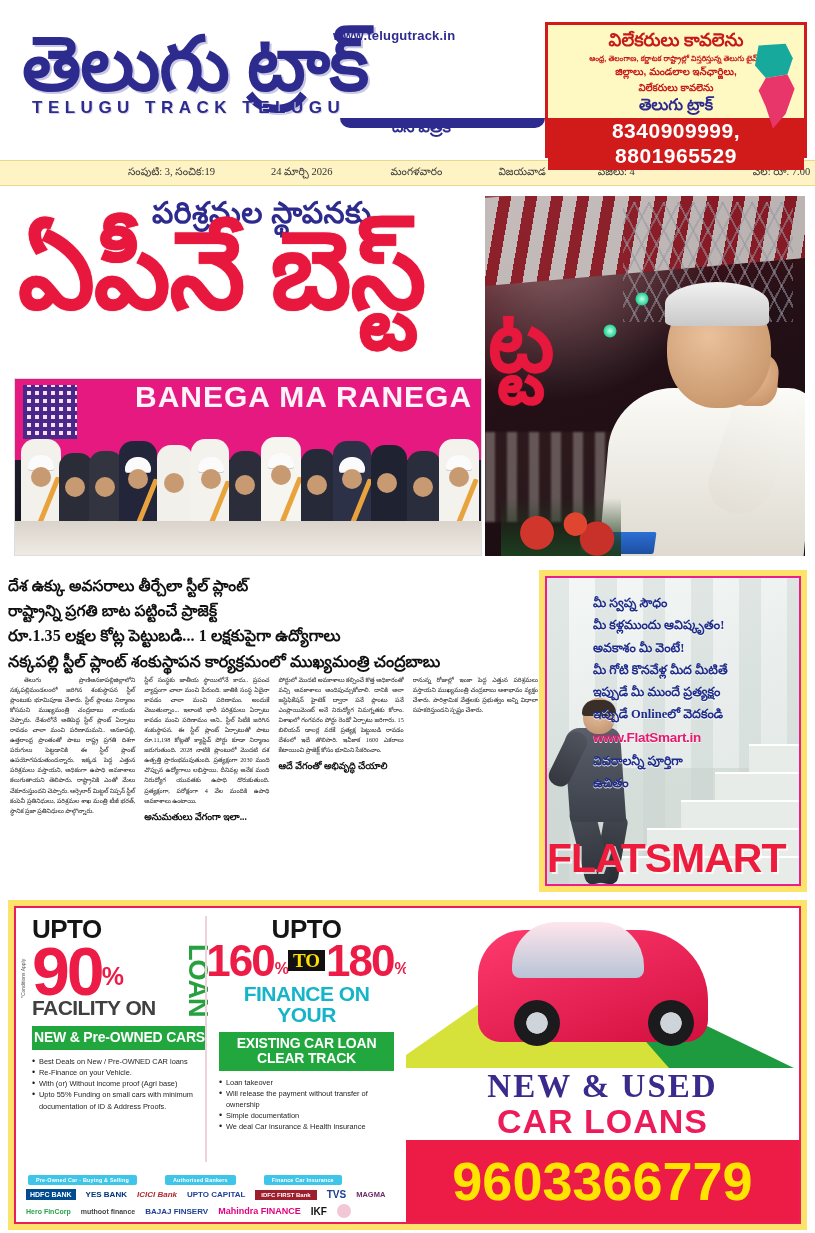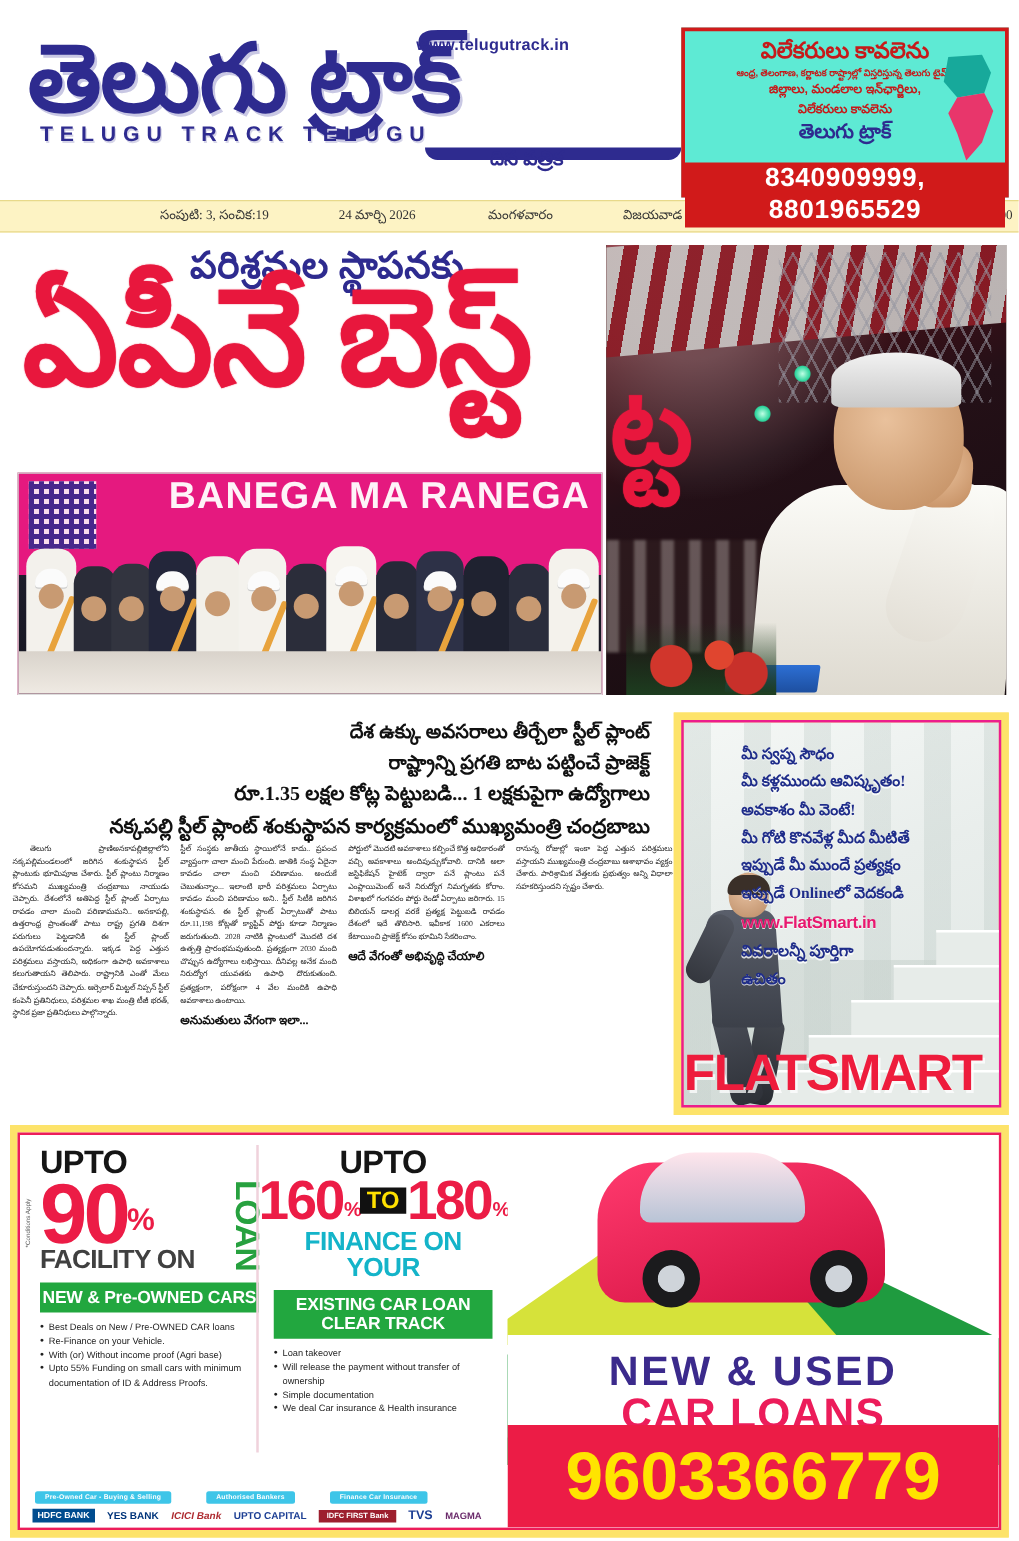--- a/index.html
+++ b/index.html
@@ -40,22 +40,22 @@
     font-size:16px; font-weight:bold; color:#2e2b8f;
   }
   .logo-swoosh {
     position:absolute; left:340px; top:118px; width:205px; height:10px;
     background:#2e2b8f; border-radius:0 0 40px 40px;
   }
 
   
   .mast-ad {
     position:absolute; right:8px; top:22px; width:262px; height:136px;
-    border:3px solid #d11a1a; background:#5eead4;
-    display:flex; flex-direction:column;gap:12px;
+    border:3px solid #d11a1a; background:#fef9c3;
+    display:flex; flex-direction:column;
   }
   .mast-ad-body { flex:1; position:relative; padding:5px 6px 0 6px; text-align:center; }
   .mast-ad h3 {
     font-family:"Liberation Serif", serif;
     color:#c61a1a; font-size:18px; font-weight:bold; line-height:1.15;
   }
   .mast-ad .sub1 { font-size:7.5px; color:#c61a1a; font-weight:bold; margin-top:3px; line-height:1.3; }
   .mast-ad .sub2 { font-size:10px; color:#c61a1a; font-weight:bold; margin-top:2px; line-height:1.35; }
   .mast-ad .brand {
     font-family:"Liberation Serif", serif;
@@ -165,21 +165,21 @@
                radial-gradient(circle at 80% 70%, #c8302a 0 16%, transparent 17%),
                linear-gradient(transparent,#1d3d1f);}
   .cbn-crowd { position:absolute; left:0; bottom:34px; width:150px; height:90px;
     background:repeating-linear-gradient(90deg, rgba(230,220,210,.35) 0 10px, rgba(60,40,40,.4) 10px 22px);
     filter:blur(1.2px);}
   .cbn-badge { position:absolute; left:96px; bottom:2px; width:74px; height:22px;
     background:linear-gradient(#2d6fd4,#1d4fa0); border-radius:2px; transform:skewX(-8deg);}
 
   
   .deck {
-    position:relative; width:528px; padding:2px 8px 4px 8px; text-align:right;
+    position:relative; width:528px; padding:2px 8px 4px 8px; text-align:left;
     font-family:"Liberation Serif", serif; color:#111;
   }
   .deck .l { font-size:15.5px; font-weight:bold; line-height:1.62; letter-spacing:.1px;}
   .deck .l.big { font-size:16px; }
 
   
   .body-wrap { position:absolute; left:10px; top:675px; width:528px; height:205px; }
   .cols { display:flex; gap:9px; }
   .col { width:126px; }
   .col p {
@@ -259,21 +259,21 @@
     font-family:"Liberation Sans", sans-serif; font-weight:bold;
     font-size:27px; color:#27a13f; letter-spacing:-1px;
     writing-mode:vertical-rl; }
   .ca-facility { font-family:"Liberation Sans", sans-serif; font-weight:bold;
     font-size:21px; color:#404040; letter-spacing:-.6px; margin-top:-4px;}
   .ca-160 { font-family:"Liberation Sans", sans-serif; font-weight:bold;
     font-size:44px; color:#ec1c46; line-height:.95; letter-spacing:-2px;
     display:flex; align-items:center; justify-content:center; gap:1px; margin-top:-2px;}
   .ca-160 .pct { font-size:16px; align-self:flex-end; margin-bottom:6px; }
   .ca-to { background:#111; color:#ffe000; font-size:19px; padding:1px 5px;
-    line-height:1; display:flex; flex-direction:column; align-items:center; letter-spacing:0;}
+    line-height:1; display:flex; flex-direction:column; align-items:center; letter-spacing:0;font-family:Liberation Serif, serif;}
   .ca-fin { font-family:"Liberation Sans", sans-serif; font-weight:bold;
     font-size:21px; color:#14b4c9; text-align:center; line-height:1.02; letter-spacing:-.5px; margin-top:1px;}
   .ca-green {
     background:#23a council; background:#22a73f; color:#fff; text-align:center;
     font-family:"Liberation Sans", sans-serif; font-weight:bold;
     font-size:14px; line-height:1.12; padding:4px 2px; margin-top:6px; letter-spacing:-.2px;}
   .ca-bul { margin-top:6px; }
   .ca-bul li { font-size:7.4px; color:#1d1d1d; list-style:none; line-height:1.5;
     padding-left:7px; position:relative; font-family:"Liberation Sans", sans-serif;}
   .ca-bul li::before { content:"•"; position:absolute; left:0; top:-1px; color:#1d1d1d; font-size:9px;}
@@ -305,23 +305,23 @@
     background:#1f9b3f; clip-path:polygon(0 56%, 50% 0, 100% 56%, 100% 100%, 0 100%); }
   .ca-yellow-wedge { position:absolute; left:-30px; top:38px; width:300px; height:130px;
     background:#d6e23a; clip-path:polygon(0 100%, 62% 0, 100% 100%); }
   .ca-carbody { position:absolute; left:72px; top:14px; width:230px; height:112px;
     background:linear-gradient(160deg,#ff3a6e,#d2103f); border-radius:46px 70px 22px 22px;}
   .ca-carcab { position:absolute; left:106px; top:6px; width:132px; height:56px;
     background:linear-gradient(#ffe5ec,#b8c4d6); border-radius:44px 44px 8px 8px;}
   .ca-wheel { position:absolute; bottom:-14px; width:46px; height:46px; border-radius:50%;
     background:radial-gradient(circle,#cfd4da 0 32%, #1b1b1d 34%);}
   .ca-white { position:absolute; left:0; right:0; top:160px; height:82px; background:#fff; }
-  .ca-new { font-family:Liberation Sans, sans-serif; font-weight:bold;
+  .ca-new { font-family:Liberation Serif, serif; font-weight:bold;
     font-size:33px; color:#3b2a8c; text-align:center; letter-spacing:2px; line-height:1.02;
-    padding-top:12px;}
+    padding-top:2px;}
   .ca-carloans { font-family:"Liberation Sans", sans-serif; font-weight:bold;
     font-size:34px; color:#ec1c5a; text-align:center; letter-spacing:1px; line-height:1; }
   .ca-phonebar { position:absolute; left:0; right:0; bottom:0; height:82px; background:#ec1c46;
     display:flex; align-items:center; justify-content:center;}
   .ca-phone { font-family:"Liberation Sans", sans-serif; font-weight:bold;
     font-size:54px; color:#ffe400; letter-spacing:0px; line-height:1;}
 </style>
 </head>
 <body>
 
@@ -558,20 +558,28 @@
           </div>
           <div class="ls-row">
             <span class="lg lg-hdfc">HDFC BANK</span>
             <span class="lg lg-yes">YES BANK</span>
             <span class="lg lg-icici">ICICI Bank</span>
             <span class="lg lg-tata">UPTO CAPITAL</span>
             <span class="lg lg-idfc">IDFC FIRST Bank</span>
             <span class="lg lg-tvs">TVS</span>
             <span class="lg lg-magma">MAGMA</span>
           </div>
+          <div class="ls-row">
+            <span class="lg lg-hero">Hero FinCorp</span>
+            <span class="lg lg-mub">muthoot finance</span>
+            <span class="lg lg-bajaj">BAJAJ FINSERV</span>
+            <span class="lg lg-mah">Mahindra FINANCE</span>
+            <span class="lg lg-ikf">IKF</span>
+            <span class="lg-dot"></span>
+          </div>
         </div>
       </div>
 
       <div class="ca-right">
         <div class="ca-rbg"></div>
         <div class="ca-green-wedge"></div>
         <div class="ca-yellow-wedge"></div>
         <div style="position:absolute;left:60px;top:10px;width:250px;height:132px">
           <div class="ca-carbody" style="left:12px;top:12px"></div>
           <div class="ca-carcab" style="left:46px;top:4px"></div>

